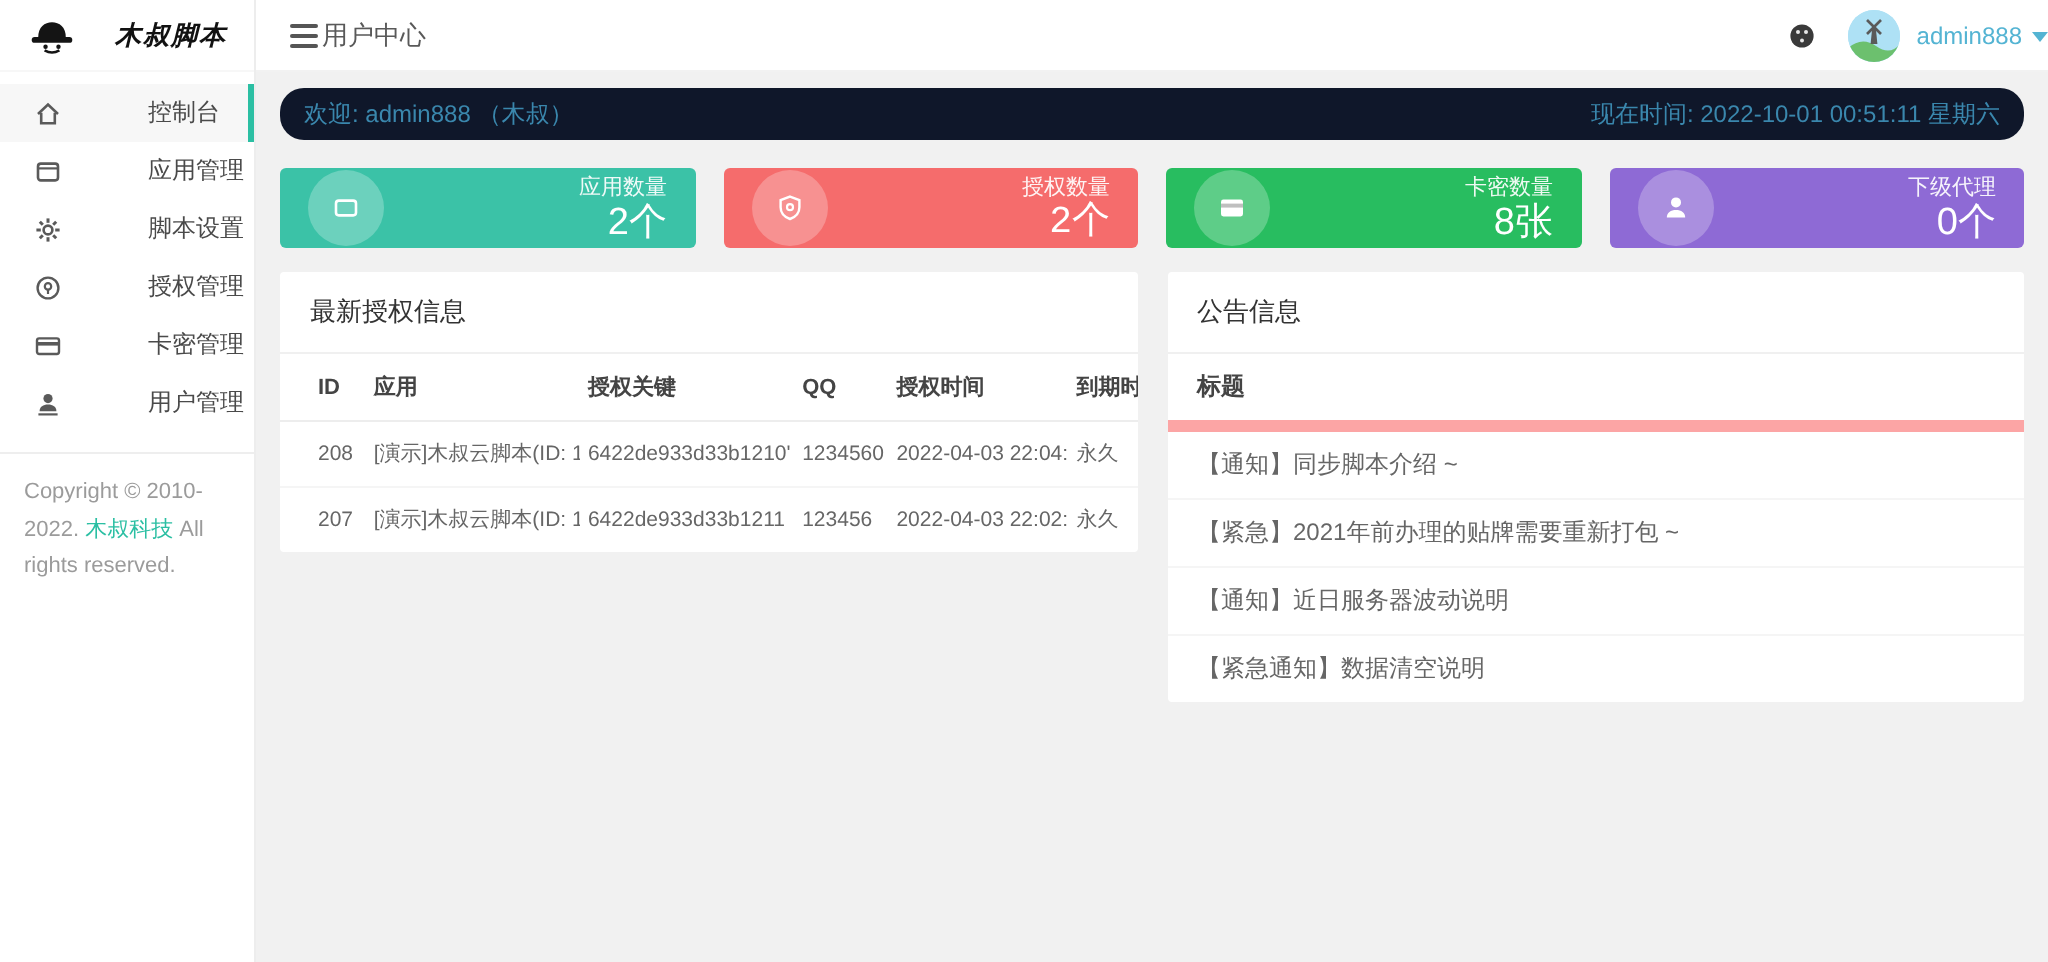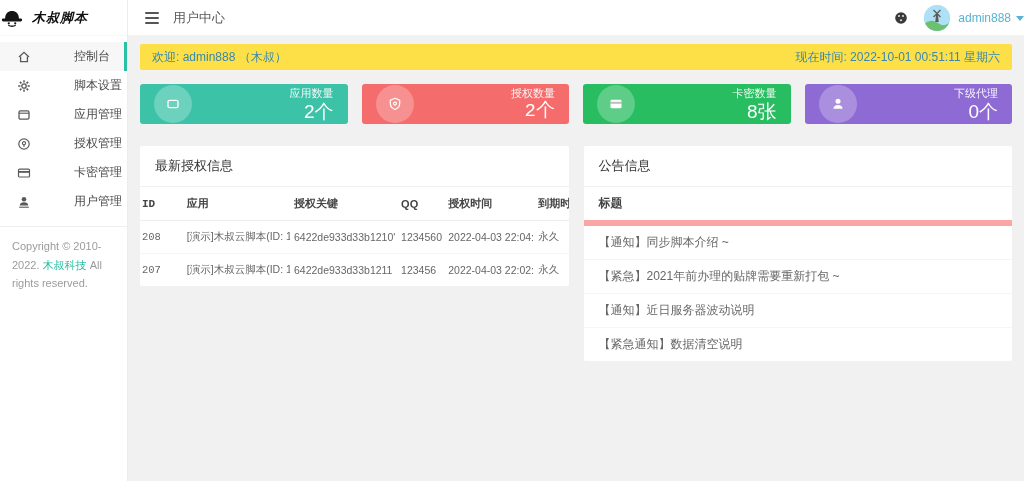--- a/index.html
+++ b/index.html
@@ -1,60 +1,60 @@
 <!DOCTYPE html>
 <html><head>
 <meta charset="utf-8">
 <style>
   * { margin:0; padding:0; box-sizing:border-box; }
   html,body { width:1024px; height:481px; font-family:"Liberation Sans","DejaVu Sans",sans-serif; }
   .app { position:relative; width:1024px; height:481px; background:#f1f1f1; overflow:hidden; }
 
   
   .sidebar { position:absolute; left:0; top:0; width:128px; height:481px; background:#fff; border-right:1px solid #ededed; z-index:2; }
-  .logo { height:36px; display:flex; align-items:center; justify-content:flex-start; gap:8px; border-bottom:1px solid #f7f7f7; cursor:pointer; }
+  .logo { height:36px; display:flex; align-items:center; justify-content:center; gap:20px; border-bottom:1px solid #f7f7f7; cursor:pointer; }
   .logo-text { font-family:"Liberation Serif","DejaVu Serif",serif; font-weight:700; font-style:italic; font-size:13px; color:#111; letter-spacing:1px; white-space:nowrap; }
   .menu { padding-top:6px; }
   .menu-item { display:flex; align-items:center; height:29px; padding-left:17px; font-size:12px; color:#4a4a4a; cursor:pointer;gap:32px; }
   .menu-item .mi { width:14px; height:14px; margin-right:11px; display:inline-flex; align-items:center; justify-content:center; }
   .menu-item.active { background:#f7f7f7; border-right:3px solid #2bbfa3; }
   .copyright { margin-top:10px; border-top:1px solid #eee; padding:10px 12px; font-size:11px; color:#9b9b9b; line-height:1.7; }
   .brand-link { color:#2bbfa3; text-decoration:none; cursor:pointer; }
 
   
   .topbar { position:absolute; left:128px; top:0; right:0; height:36px; background:#fff; display:flex; align-items:center; border-bottom:1px solid #f2f2f2; z-index:1; }
   .hamburger { margin-left:15px; display:inline-flex; flex-direction:column; gap:3px; cursor:pointer; padding:4px 2px; }
   .hamburger i { display:block; width:14px; height:2px; background:#555; border-radius:1px; }
-  .topbar-title { margin-left:12px; font-size:13px; color:#595959; }
+  .topbar-title { font-size:13px; color:#595959; }
   .topbar-right { margin-left:auto; display:flex; align-items:center; padding-right:0; gap:8px; }
   .theme-btn { margin-right:8px; cursor:pointer; display:inline-flex; }
   .avatar { width:26px; height:26px; border-radius:50%; overflow:hidden; display:inline-block; cursor:pointer; background:#aee1f5; }
   .username { display:inline-flex; align-items:center; gap:5px; font-size:12px; color:#54b4d3; text-decoration:none; cursor:pointer; }
   .caret { width:0; height:0; border-left:4px solid transparent; border-right:4px solid transparent; border-top:5px solid #54b4d3; margin-top:1px; }
 
   
   .content { position:absolute; left:128px; top:36px; right:0; bottom:0; background:#f1f1f1; padding:8px 12px 12px 12px; overflow:hidden; }
-  .welcome { height:26px; background:#fde047; border-radius:2px; display:flex; align-items:center; justify-content:space-between; padding:0 12px; font-size:12px; color:#3a87ad; }
+  .welcome { height:26px; background:#0f172a; border-radius:12px; display:flex; align-items:center; justify-content:space-between; padding:0 12px; font-size:12px; color:#3a87ad; }
 
   .stats { margin-top:14px; display:grid; grid-template-columns:repeat(4,1fr); gap:14px; }
   .stat-card { height:40px; border-radius:3px; color:#fff; position:relative; display:flex; align-items:center; padding:0 14px; }
   .stat-icon { width:38px; height:38px; border-radius:50%; background:rgba(255,255,255,.25); display:flex; align-items:center; justify-content:center; }
   .stat-right { margin-left:auto; text-align:right; }
   .stat-label { font-size:11px; opacity:.92; }
   .stat-value { font-size:19px; line-height:1.15; }
 
-  .panels { margin-top:22px; display:grid; grid-template-columns:1fr 1fr; gap:15px; align-items:start; }
+  .panels { margin-top:12px; display:grid; grid-template-columns:1fr 1fr; gap:15px; align-items:start; }
   .panel { background:#fff; border-radius:2px; }
   .panel-header { padding:11px 15px; font-size:13px; color:#333; border-bottom:1px solid #f0f0f0; }
   table { width:100%; border-collapse:collapse; table-layout:fixed; }
   .auth-table th, .auth-table td { text-align:left; padding:9px 4px; white-space:nowrap; overflow:hidden; }
   .auth-table th { font-size:11px; color:#444; font-weight:700; border-bottom:1px solid #ededed; }
   .auth-table td { font-size:10.5px; color:#666; border-bottom:1px solid #f5f5f5; }
   .auth-table tr:last-child td { border-bottom:none; }
-  .auth-table th:first-child, .auth-table td:first-child { padding-left:2px;font-family:Liberation Mono, monospace; }
+  .auth-table th:first-child, .auth-table td:first-child { padding-left:19px; }
   .col-id{width:10%} .col-app{width:25%} .col-key{width:25%} .col-qq{width:11%} .col-time{width:21%} .col-exp{width:8%}
   .notice-table th { text-align:left; font-size:12px; color:#444; font-weight:700; padding:8px 15px; border-bottom:6px solid #fca5a5; }
   .notice-table td { font-size:12px; color:#666; padding:8px 15px; border-bottom:1px solid #f5f5f5; cursor:pointer; white-space:nowrap; overflow:hidden; }
   .notice-table tr:last-child td { border-bottom:none; }
 </style>
 </head>
 <body>
 
 <div class="app">
 
@@ -78,43 +78,43 @@
           <svg width="14" height="14" viewBox="0 0 14 14">
               <path d="M2 7 L7 2.3 L12 7" stroke="#5a5a5a" stroke-width="1.3" fill="none"></path>
               <path d="M3.6 6.4 V11.6 H10.4 V6.4" stroke="#5a5a5a" stroke-width="1.3" fill="none"></path>
             </svg>
         </span>
         <span>控制台</span>
       </a>
       <a class="menu-item">
         <span class="mi">
           <svg width="14" height="14" viewBox="0 0 14 14">
+              <rect x="2" y="2.8" width="10" height="8.4" rx="1.4" stroke="#5a5a5a" stroke-width="1.3" fill="none"></rect>
+              <line x1="2" y1="5.2" x2="12" y2="5.2" stroke="#5a5a5a" stroke-width="1.1"></line>
+            </svg>
+        </span>
+        <span>应用管理</span>
+      </a>
+      <a class="menu-item">
+        <span class="mi">
+          <svg width="14" height="14" viewBox="0 0 14 14">
               <circle cx="7" cy="7" r="2.2" stroke="#5a5a5a" stroke-width="1.3" fill="none"></circle>
               <g stroke="#5a5a5a" stroke-width="1.5">
                 <line x1="7" y1="1.2" x2="7" y2="3.4"></line>
                 <line x1="7" y1="10.6" x2="7" y2="12.8"></line>
                 <line x1="1.2" y1="7" x2="3.4" y2="7"></line>
                 <line x1="10.6" y1="7" x2="12.8" y2="7"></line>
                 <line x1="2.9" y1="2.9" x2="4.4" y2="4.4"></line>
                 <line x1="9.6" y1="9.6" x2="11.1" y2="11.1"></line>
                 <line x1="11.1" y1="2.9" x2="9.6" y2="4.4"></line>
                 <line x1="4.4" y1="9.6" x2="2.9" y2="11.1"></line>
               </g>
             </svg>
         </span>
         <span>脚本设置</span>
-      </a>
-      <a class="menu-item">
-        <span class="mi">
-          <svg width="14" height="14" viewBox="0 0 14 14">
-              <rect x="2" y="2.8" width="10" height="8.4" rx="1.4" stroke="#5a5a5a" stroke-width="1.3" fill="none"></rect>
-              <line x1="2" y1="5.2" x2="12" y2="5.2" stroke="#5a5a5a" stroke-width="1.1"></line>
-            </svg>
-        </span>
-        <span>应用管理</span>
       </a>
       <a class="menu-item">
         <span class="mi">
           <svg width="14" height="14" viewBox="0 0 14 14">
               <circle cx="7" cy="7" r="5.2" stroke="#5a5a5a" stroke-width="1.2" fill="none"></circle>
               <circle cx="7" cy="6.2" r="1.6" stroke="#5a5a5a" stroke-width="1.1" fill="none"></circle>
               <line x1="7" y1="7.8" x2="7" y2="10" stroke="#5a5a5a" stroke-width="1.1"></line>
             </svg>
         </span>
         <span>授权管理</span>

